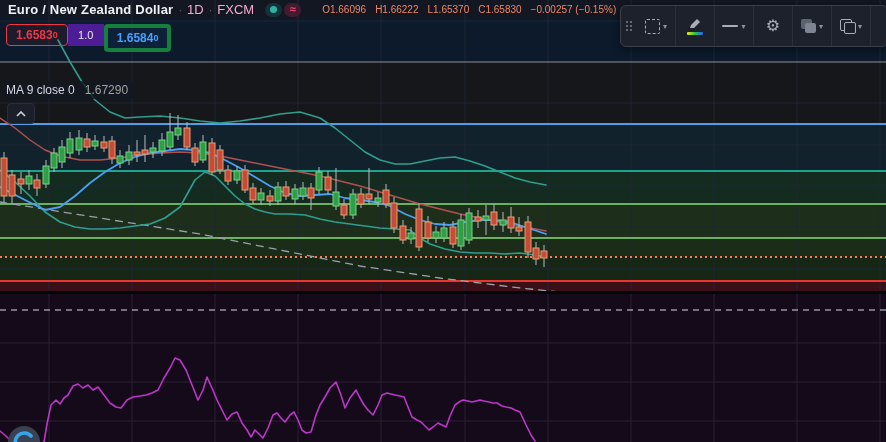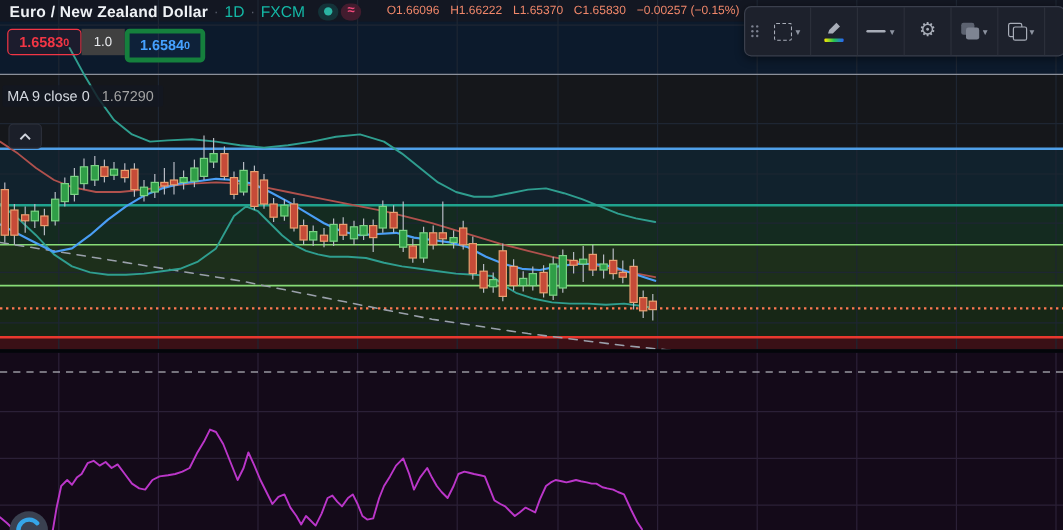--- a/index.html
+++ b/index.html
@@ -6,45 +6,45 @@
   body{width:886px;height:442px;overflow:hidden;position:relative;background:#131722;
        font-family:"Liberation Sans",sans-serif;-webkit-font-smoothing:antialiased;}
   #stage{position:absolute;inset:0;width:886px;height:442px;}
   #chart-svg{position:absolute;left:0;top:0;}
 
   
   .header-row{position:absolute;left:8px;top:1px;height:17px;display:flex;align-items:center;
               gap:5px;font-size:13px;color:#dde1e8;white-space:nowrap;z-index:5;}
   .sym{font-weight:bold;color:#eef1f5;letter-spacing:.2px;cursor:pointer;}
   .dotsep{color:#5d6270;font-size:11px;}
-  .tf,.exch{color:#14b8a6;}
+  .tf,.exch{color:#f9a8d4;}
   .status-pill{display:flex;align-items:center;gap:2px;margin-left:6px;}
   .st-seg{width:17px;height:14px;border-radius:7px;display:flex;align-items:center;justify-content:center;}
   .st-open{background:#143238;}
   .st-open .dot{width:7px;height:7px;border-radius:50%;background:#2bb3a3;}
   .st-ideas{background:#421c2e;color:#f2497b;font-size:11px;font-weight:bold;line-height:1;}
   .ohlc{display:flex;gap:9px;margin-left:16px;font-size:10px;color:#f0876a;}
   .chg{color:#f0876a;}
 
   
   .order-row{position:absolute;left:6px;top:24px;display:flex;align-items:stretch;z-index:5;}
   .ord-btn{height:20px;padding:0 9px;display:flex;align-items:center;border-radius:4px;
            font-size:12px;font-weight:bold;cursor:pointer;text-align:center;}
   .sell{border:1px solid #f23645;color:#f23645;background:rgba(242,54,69,0.07);}
   .buy{border:4px solid #15803d;color:#46a1ff;background:rgba(41,127,240,0.07);}
   .spread{height:22px;min-width:30px;display:flex;align-items:center;justify-content:center;
-          background:#404040;color:#e8eaed;font-size:11px;padding:0 3px;}
+          background:#4c1d95;color:#e8eaed;font-size:11px;padding:0 3px;}
   .sup{font-size:9px;vertical-align:4px;}
 
   
   .legend{position:absolute;left:2px;display:flex;gap:10px;align-items:center;font-size:12px;
           color:#d5d9e0;background:rgba(19,23,34,0.82);padding:2px 8px 2px 4px;border-radius:2px;
           z-index:4;cursor:pointer;white-space:nowrap;}
   .lg-bb{top:61px;}
-  .lg-ma{top:71px;}
+  .lg-ma{top:81px;}
   .lg-rsi{top:299px;}
   .v-red{color:#c05050;} .v-teal{color:#35ad90;} .v-blue{color:#a3a3a3;} .v-mag{color:#c943c9;}
 
   
   .collapse-btn{position:absolute;left:7px;top:103px;width:26px;height:19px;background:#1b1f29;
                 border:1px solid #2a2e39;border-radius:4px;display:flex;align-items:center;
                 justify-content:center;cursor:pointer;z-index:4;}
 
   
   .fl-toolbar{position:absolute;left:620px;top:5px;height:40px;display:flex;align-items:stretch;

